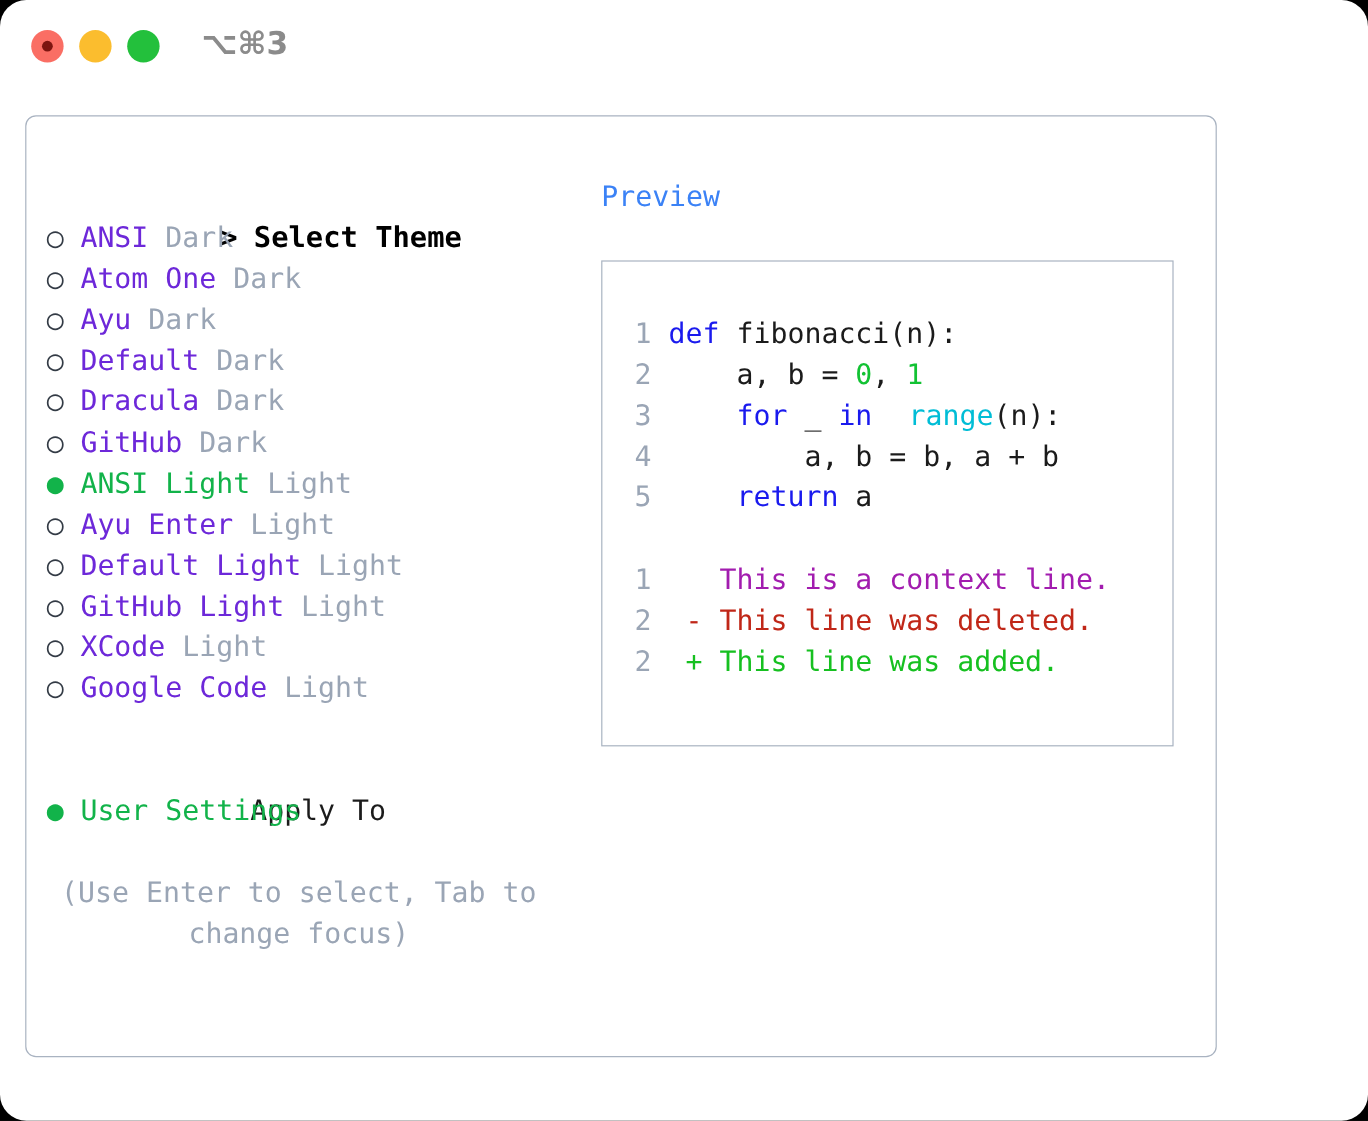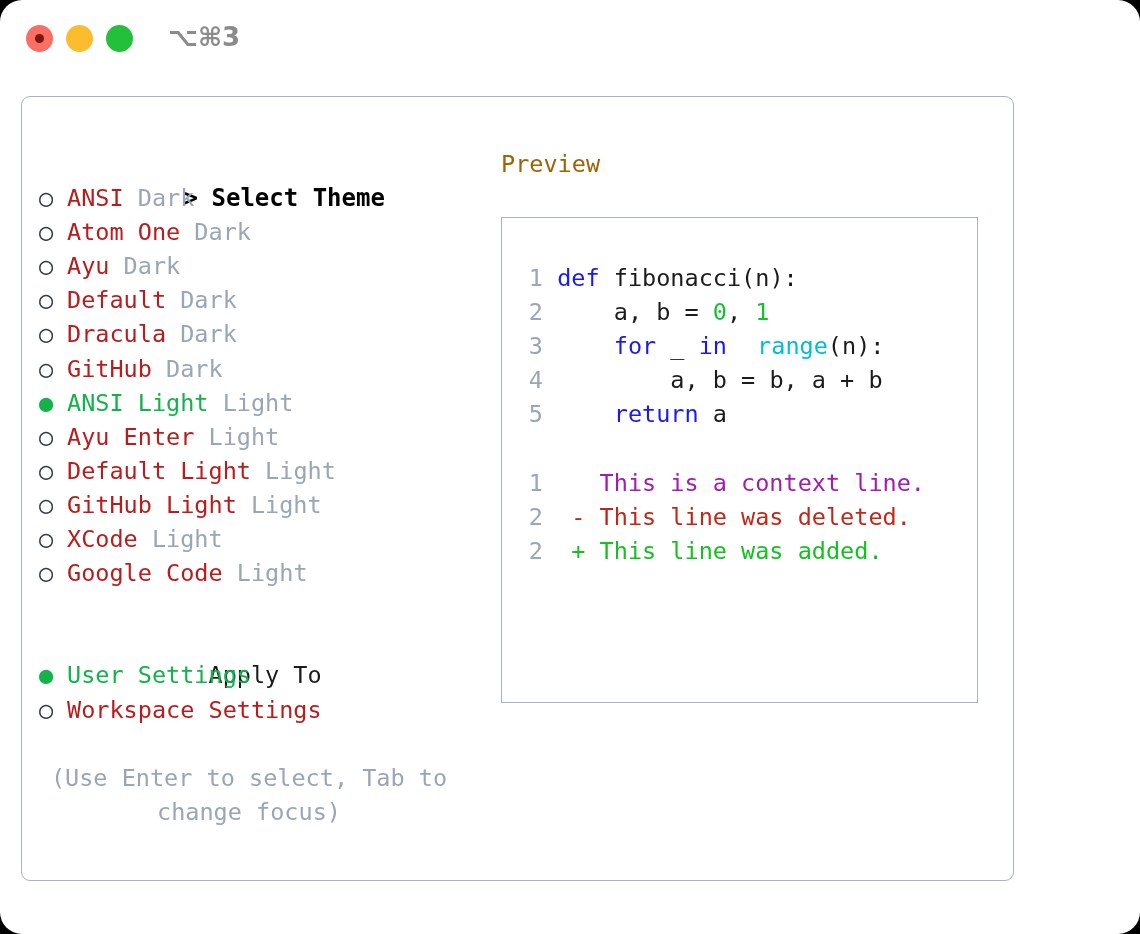--- a/index.html
+++ b/index.html
@@ -116,21 +116,21 @@
 
   .marker {
     display: inline-block;
     width: 28px;
     white-space: pre;
   }
   .marker-sel { color: #12b34a; }
   .marker-unsel { color: #333b45; }
 
   .label-sel { color: #12b34a; }
-  .label-plain { color: #b91c1c; }
+  .label-plain { color: #6d28d9; }
   .suffix { color: #9aa5b5; }
 
   .section-head {
     font-size: 23.5px;
     line-height: 34.1px;
     color: #1b1b1b;
     white-space: pre;
     height: 34.1px;
   }
 
@@ -150,28 +150,28 @@
   .right-col {
     position: absolute;
     left: 479px;
     top: 50px;
     width: 500px;
   }
 
   .preview-title {
     font-size: 23.5px;
     line-height: 34.1px;
-    color: #a16207;
+    color: #3b82f6;
     white-space: pre;
   }
 
   .preview-box {
     margin-top: 36px;
     width: 477px;
-    height: 486px;
+    height: 405px;
     border: 1.5px solid #a9b3c1;
     box-sizing: border-box;
     background: #ffffff;
     position: relative;
   }
 
   .code {
     position: absolute;
     left: 17px;
     top: 43px;
@@ -245,21 +245,20 @@
           </div>
 
         <div class="spacer-row"></div>
 
         <div class="section-head">
           <span class="marker"> </span><span>Apply To</span>
         </div>
 
         <div id="apply-to-list">
             <div class="row"><span class="marker marker-sel">● </span><span class="label-sel">User Settings</span></div>
-            <div class="row"><span class="marker marker-unsel">○ </span><span class="label-plain">Workspace Settings</span></div>
           </div>
 
         <div class="hint">(Use Enter to select, Tab to change focus)</div>
       </div>
 
       <div class="right-col">
         <div class="preview-title">Preview</div>
 
         <div class="preview-box">
           <div class="code">

